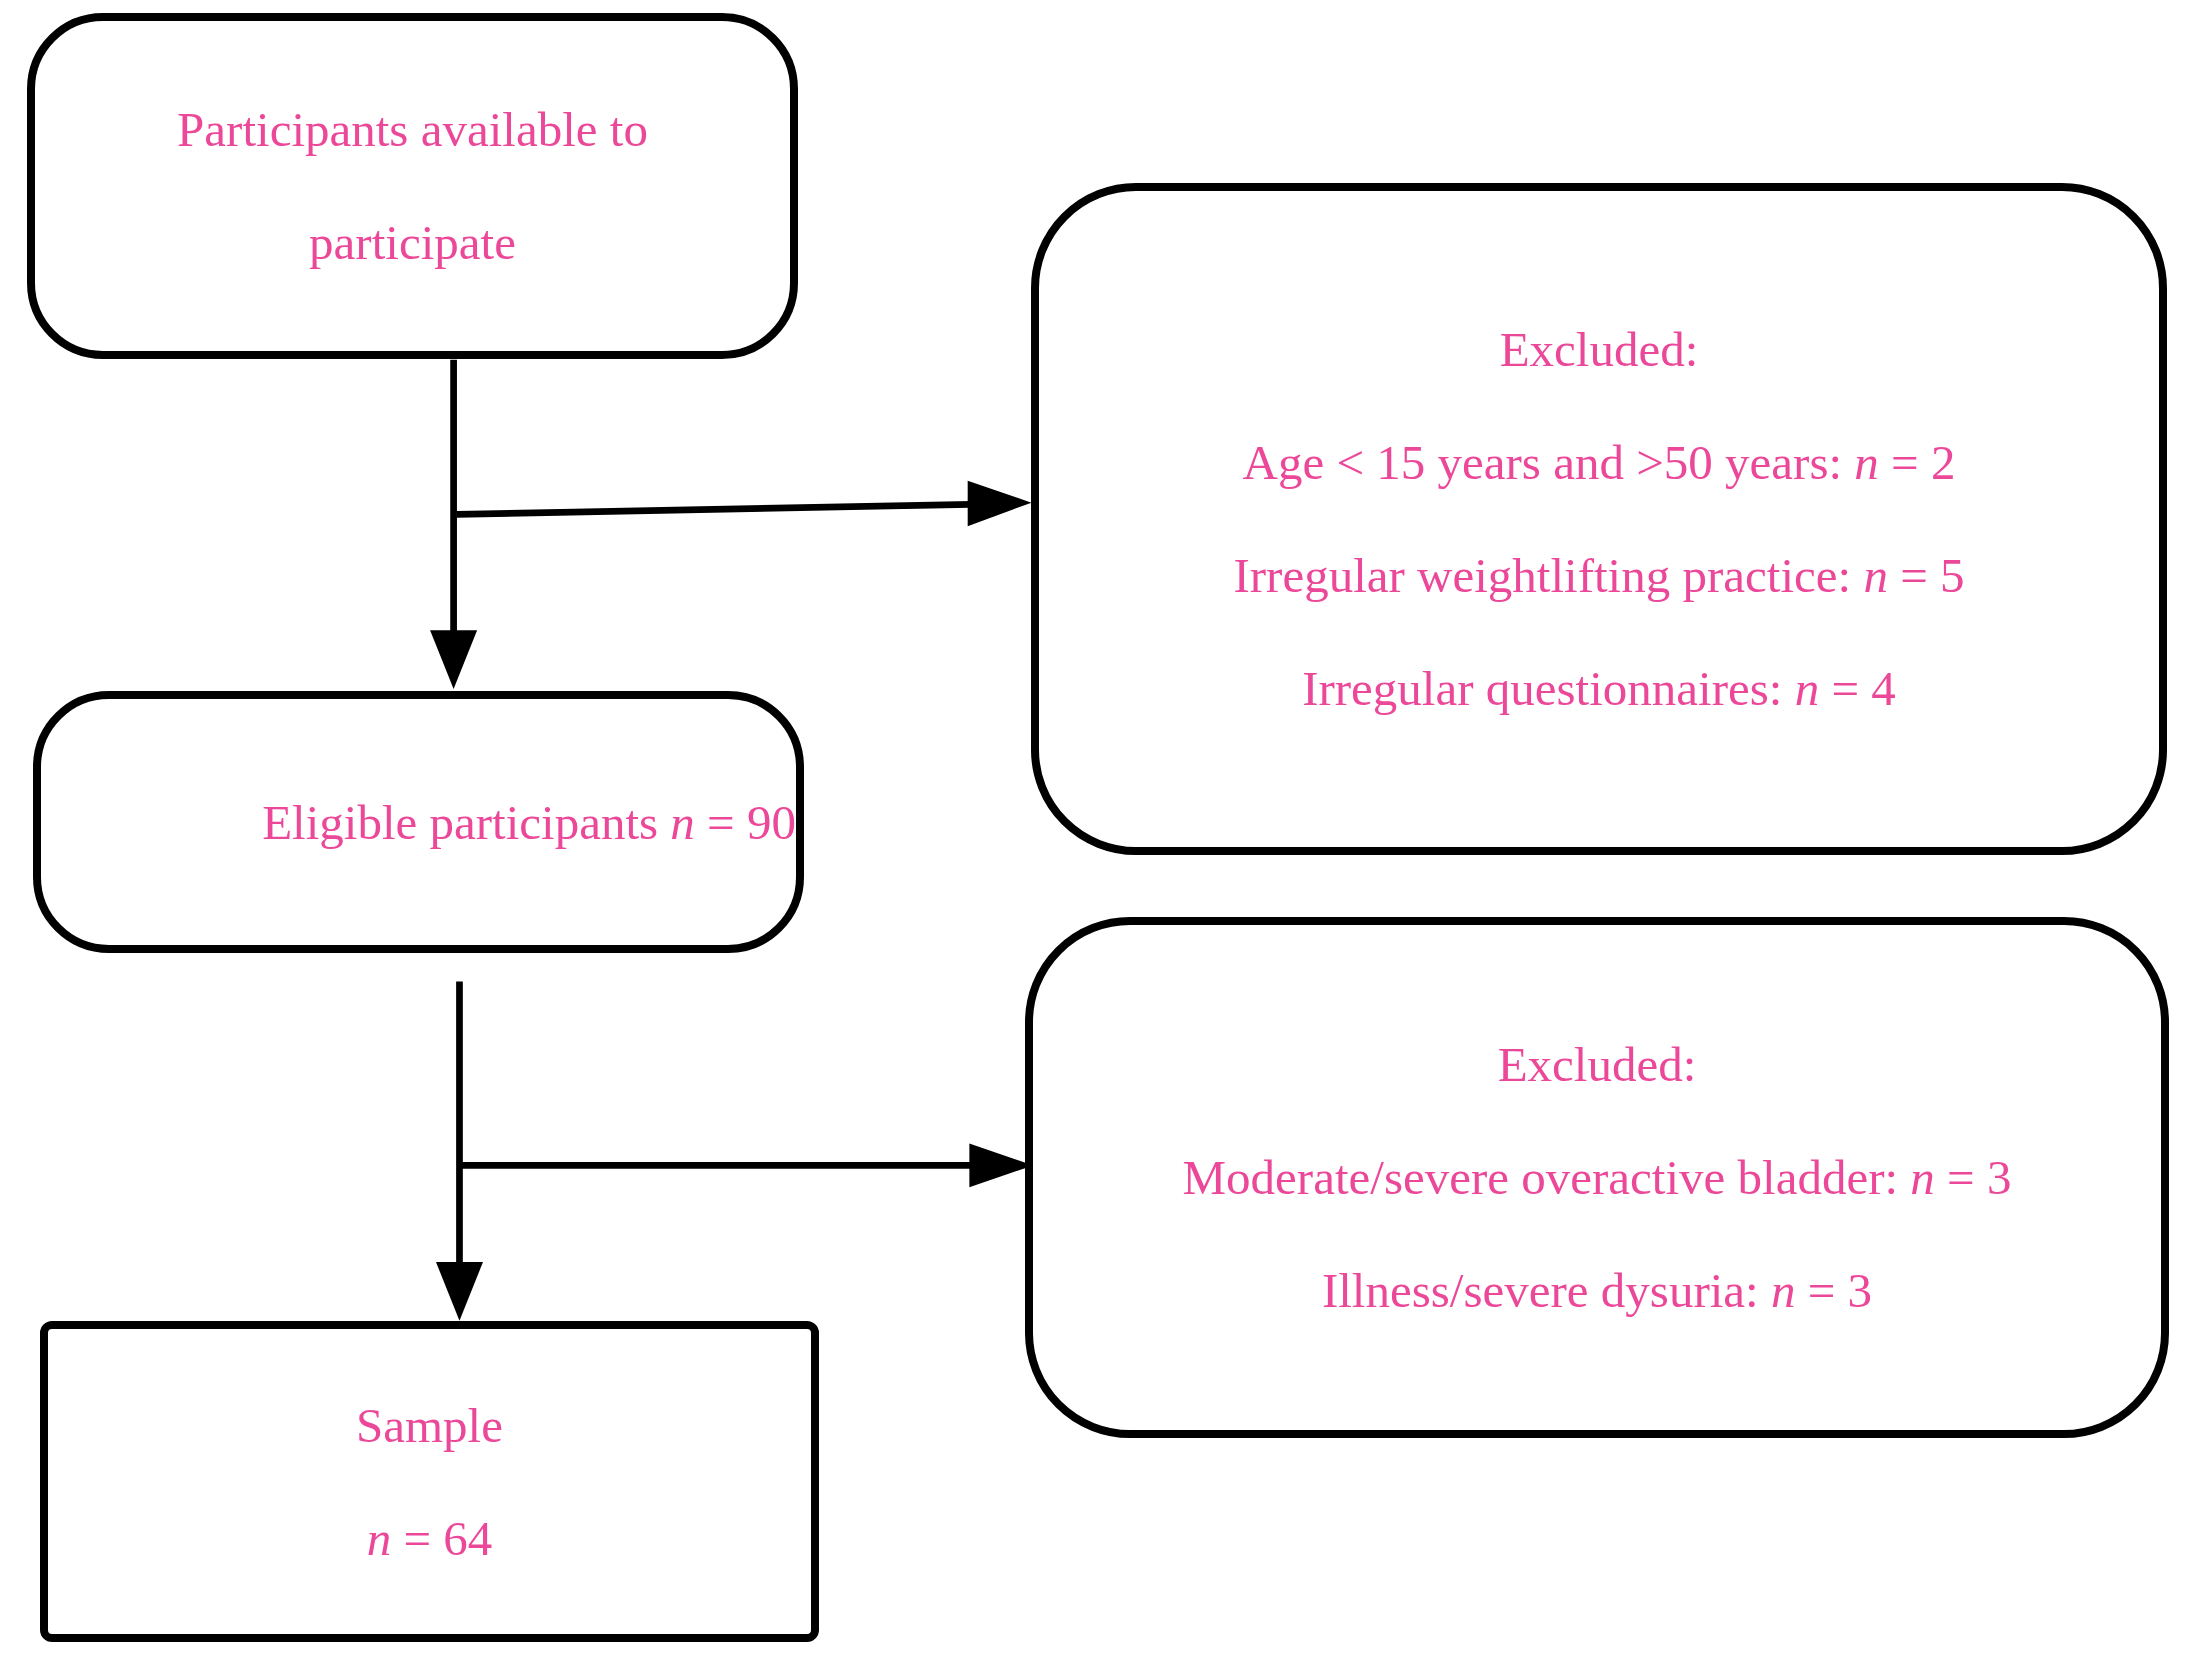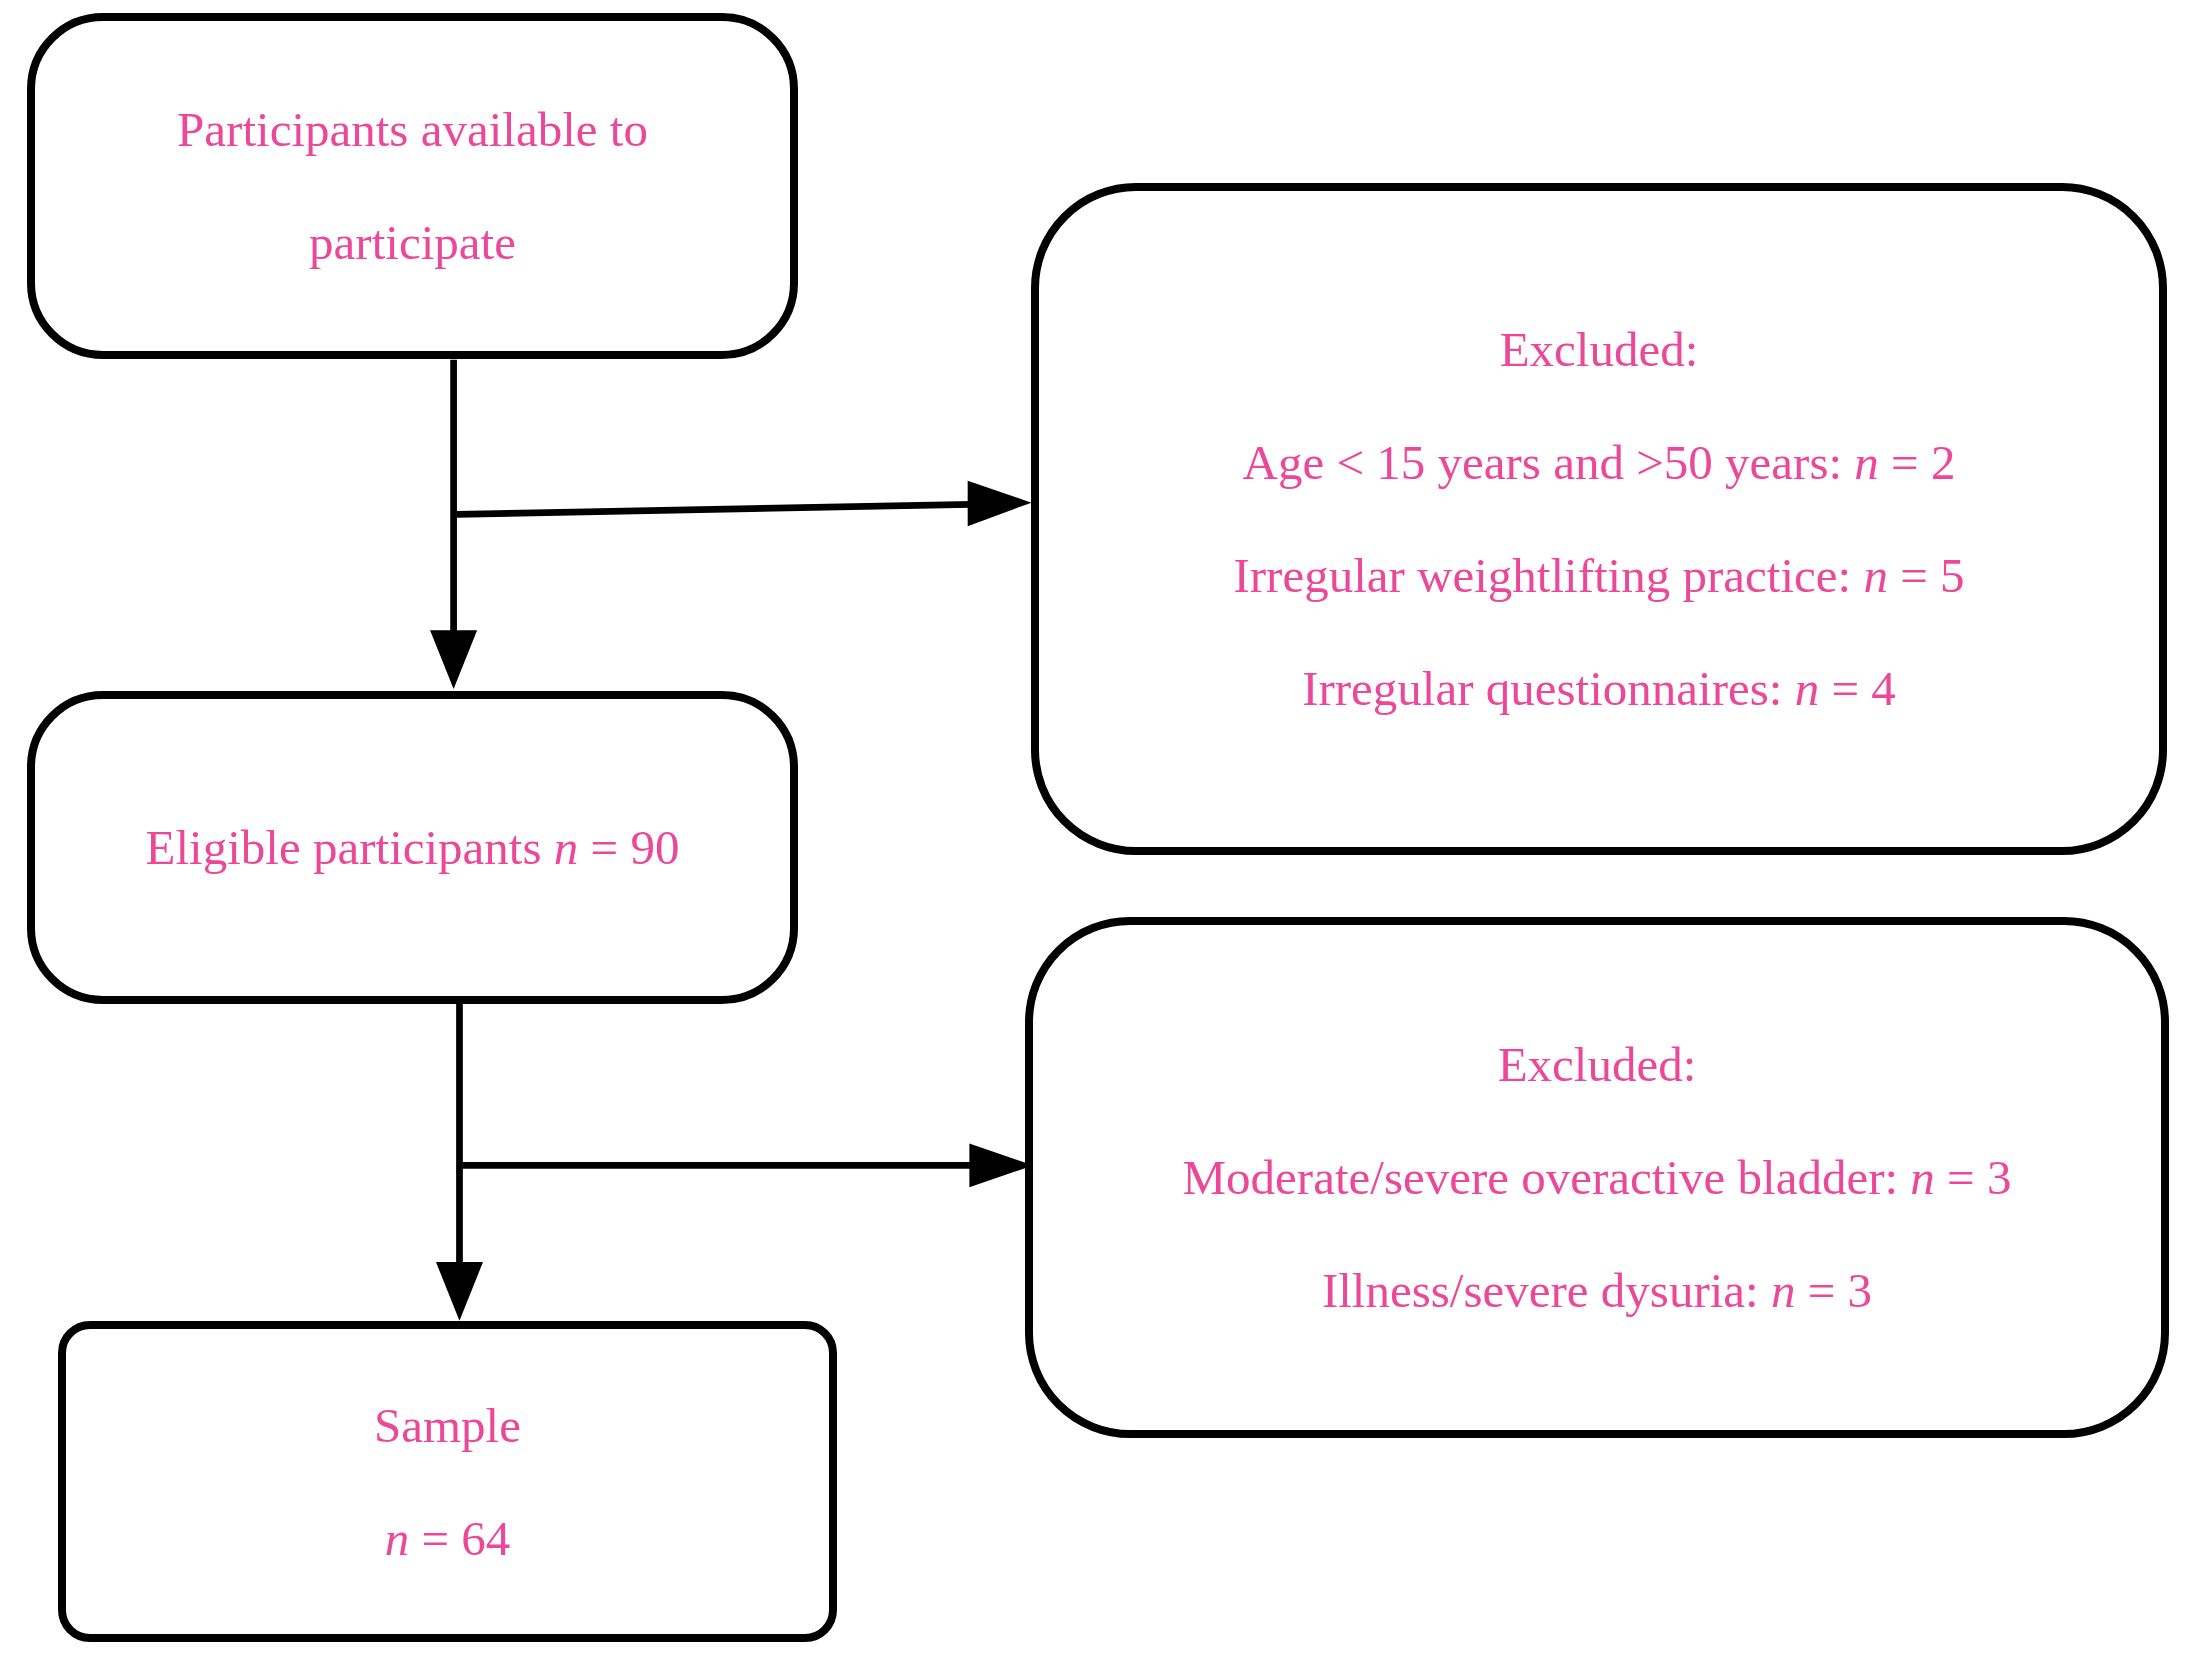--- a/index.html
+++ b/index.html
@@ -47,34 +47,34 @@
     left: 27px;  top: 13.4px;
     width: 771px; height: 346px;
     border-radius: 76px;
   }
   .box-excluded-1 {
     left: 1031px; top: 183px;
     width: 1136px; height: 672px;
     border-radius: 105px;
   }
   .box-eligible {
-    left: 27px;  top: 691px;
-    width: 771px; height: 313px;
+    left: 33px;  top: 691px;
+    width: 771px; height: 262px;
     border-radius: 76px;
+    align-items: flex-end;
   }
   .box-excluded-2 {
     left: 1025px; top: 917px;
     width: 1144px; height: 521px;
     border-radius: 105px;
   }
   .box-sample {
     left: 40px;  top: 1321px;
     width: 779px; height: 321px;
-    border-radius: 32px;
-    margin-left: 18px;
+    border-radius: 12px;
   }
 </style>
 </head>
 <body>
 
 <div class="canvas">
 
   <svg class="connectors" viewBox="0 0 2625 1979" xmlns="http://www.w3.org/2000/svg">
 
     <g>

